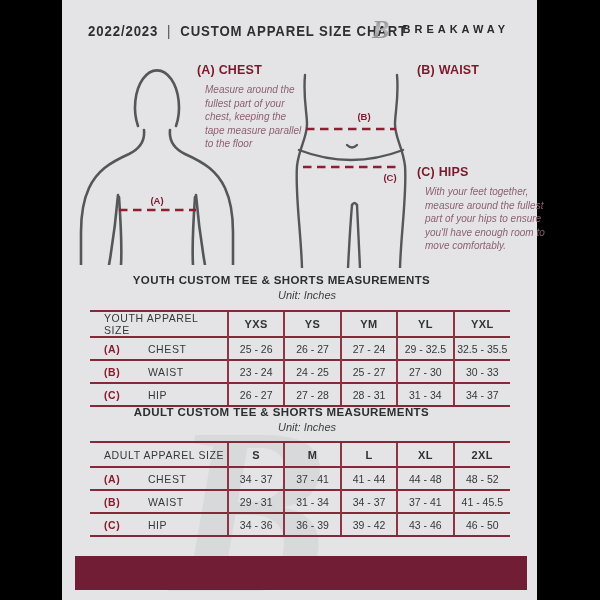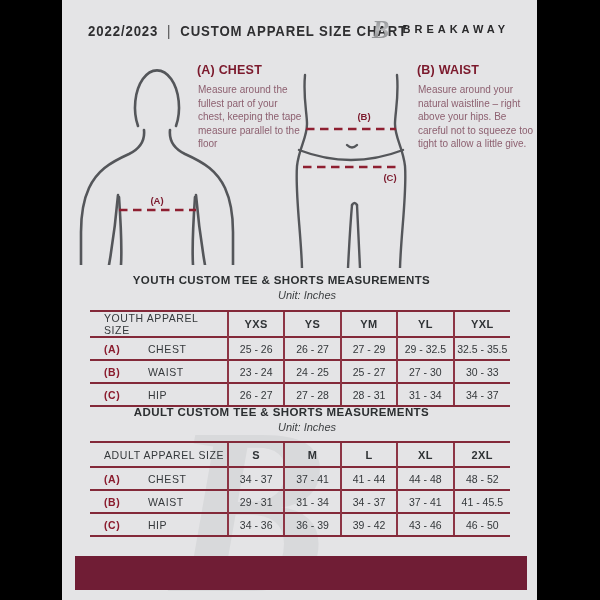--- a/index.html
+++ b/index.html
@@ -16,21 +16,21 @@
   .brand{font-size:11px;font-weight:bold;letter-spacing:4px;color:#28282a;}
 
   
   .watermark{position:absolute;left:108px;top:392px;z-index:0;
              font-family:"Liberation Serif",serif;font-style:italic;font-weight:bold;
              font-size:238px;line-height:1;color:#d8d9db;}
 
   
   .mblock{position:absolute;z-index:1;}
   .mblock h3{margin:0;font-size:12.5px;font-weight:bold;color:#7b192c;letter-spacing:.2px;}
-  .mblock p{margin:6px 0 0 1px;font-size:10px;line-height:1.36;color:#8d6070;}
+  .mblock p{margin:6px 0 0 8px;font-size:10px;font-style:italic;line-height:1.36;color:#8d6070;}
 
   .fig{position:absolute;z-index:1;}
 
   
   .sec-title{position:absolute;left:0;width:439px;text-align:center;z-index:1;
              font-size:11.5px;font-weight:bold;letter-spacing:.4px;color:#2c2f31;}
   .sec-unit{position:absolute;left:0;width:490px;text-align:center;z-index:1;
             font-size:11px;font-style:italic;color:#3b3e40;}
   table.size{position:absolute;left:28px;width:420px;border-collapse:collapse;
              table-layout:fixed;z-index:1;}
@@ -105,21 +105,24 @@
       <text x="74" y="62" text-anchor="middle" font-size="9.5" font-weight="bold" fill="#7b192c">(B)</text>
       <text x="100" y="123" text-anchor="middle" font-size="9.5" font-weight="bold" fill="#7b192c">(C)</text>
     </svg>
 
     <div class="mblock" style="left:135px;top:63px;width:106px">
       <h3>(A) CHEST</h3>
       <p>Measure around the fullest part of your chest, keeping the tape measure parallel to the floor</p>
     </div>
     <div class="mblock" style="left:355px;top:63px;width:122px">
       <h3>(B) WAIST</h3>
-      <p>Measure around your natural waistline – right above your hips. Be careful not to squeeze too tight to allow a little give.</p>
+    </div>
+    <div class="mblock" style="left:355px;top:165px;width:128px">
+      <h3>(C) HIPS</h3>
+      <p>With your feet together, measure around the fullest part of your hips to ensure you'll have enough room to move comfortably.</p>
     </div>
 
     <div class="sec-title" style="top:274px">YOUTH CUSTOM TEE &amp; SHORTS MEASUREMENTS</div>
     <div class="sec-unit" style="top:289px">Unit: Inches</div>
     <table class="size" style="top:310px">
       <colgroup>
           <col style="width:138px">
           <col>
           <col>
           <col>
@@ -132,21 +135,21 @@
         <td class="val">YXS</td>
         <td class="val">YS</td>
         <td class="val">YM</td>
         <td class="val">YL</td>
         <td class="val">YXL</td>
       </tr>
       <tr>
         <td class="lbl"><span class="key">(A)</span> <span class="nm">CHEST</span></td>
         <td class="val">25 - 26</td>
         <td class="val">26 - 27</td>
-        <td class="val">27 - 29</td>
+        <td class="val">27 - 24</td>
         <td class="val">29 - 32.5</td>
         <td class="val">32.5 - 35.5</td>
       </tr>
       <tr>
         <td class="lbl"><span class="key">(B)</span> <span class="nm">WAIST</span></td>
         <td class="val">23 - 24</td>
         <td class="val">24 - 25</td>
         <td class="val">25 - 27</td>
         <td class="val">27 - 30</td>
         <td class="val">30 - 33</td>

